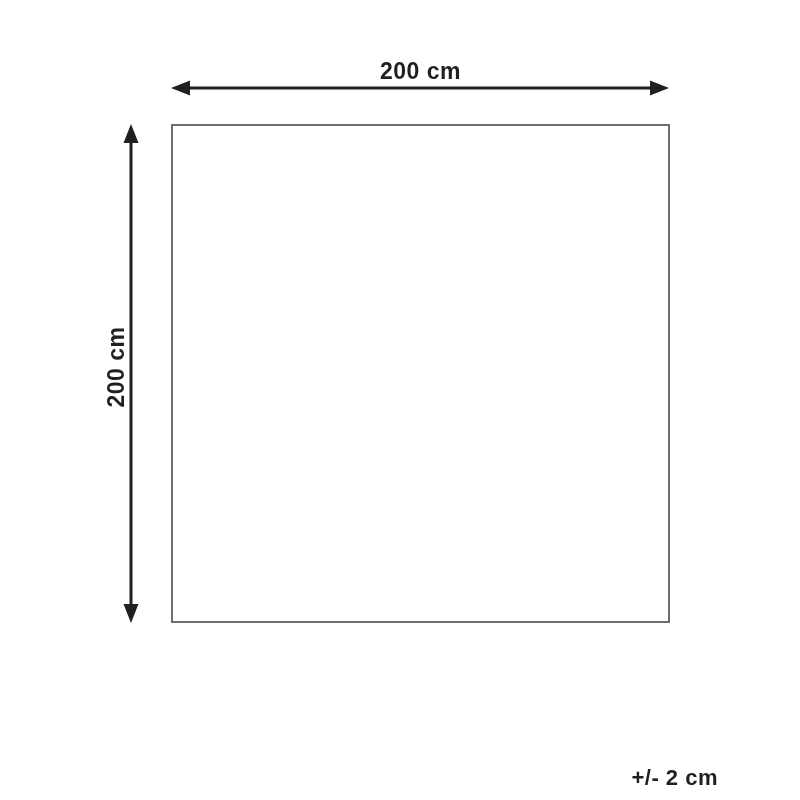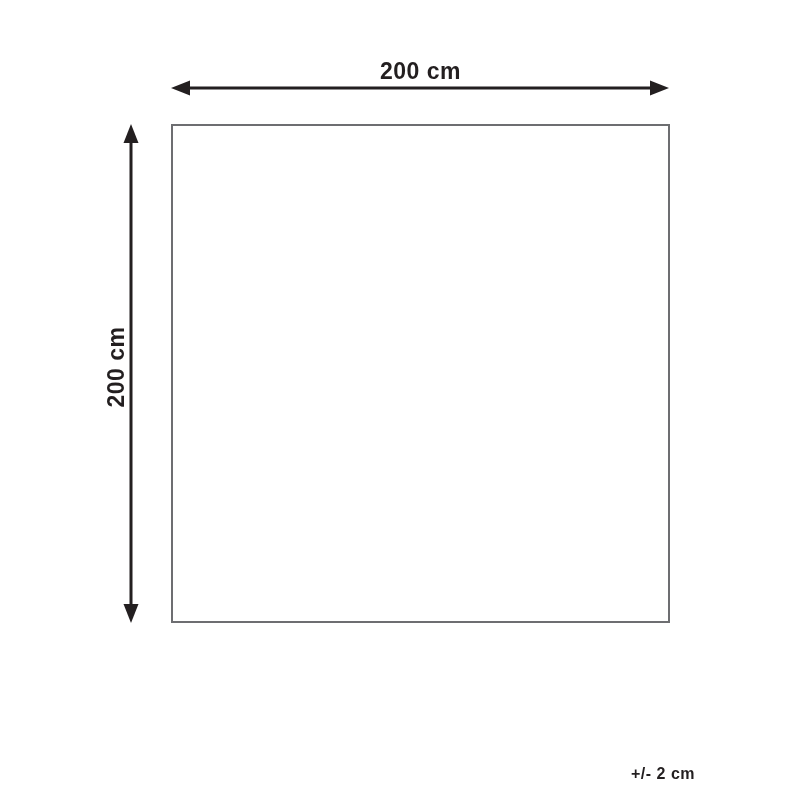--- a/index.html
+++ b/index.html
@@ -38,25 +38,25 @@
     width: 497px;
     text-align: center;
   }
   .height-label {
     left: 116px;
     top: 367px;
     transform: translate(-50%, -50%) rotate(-90deg);
   }
   .tolerance-label {
     position: absolute;
-    right: 105px;
+    right: 82px;
     top: 765px;
     color: var(--arrow-color);
     font-weight: bold;
-    font-size: 16px;
+    font-size: 22px;
     letter-spacing: 0.5px;
     white-space: nowrap;
   }
 </style>
 </head>
 <body>
 
 <div class="canvas">
 
   <svg class="diagram-svg" viewBox="0 0 800 800" xmlns="http://www.w3.org/2000/svg">

